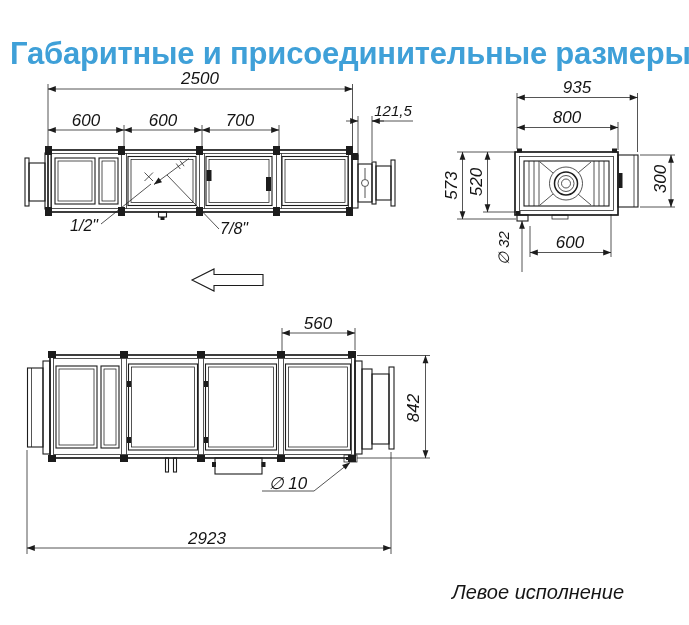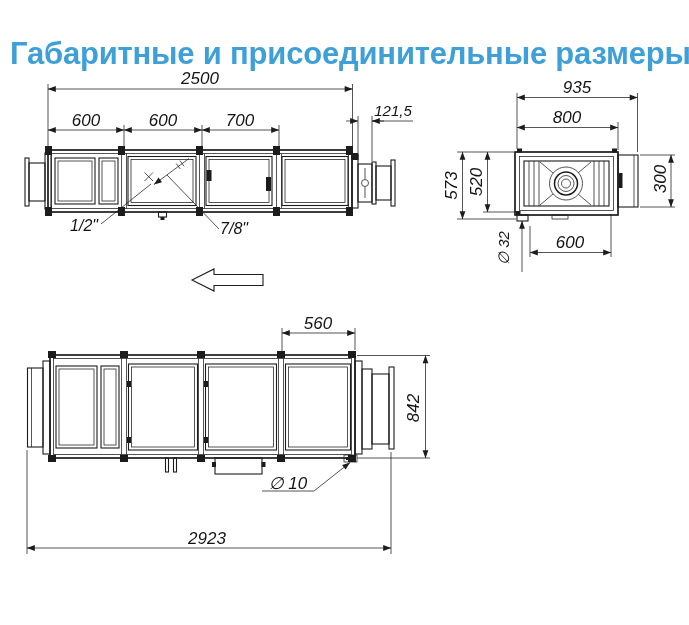--- a/index.html
+++ b/index.html
@@ -286,14 +286,15 @@
         <text x="288" y="489" text-anchor="middle">∅ 10</text>
 
         <line class="thin" x1="27" y1="450" x2="27" y2="554"></line>
         <line class="thin" x1="391" y1="452" x2="391" y2="554"></line>
         <line class="thin" x1="27" y1="548" x2="391" y2="548" marker-start="url(#arr)" marker-end="url(#arr)"></line>
         <text x="207" y="543.5" text-anchor="middle">2923</text>
       </g>
     </g>
   </svg>
 
+  <div id="caption">Левое исполнение</div>
 
 </div>
 
 </body></html>

